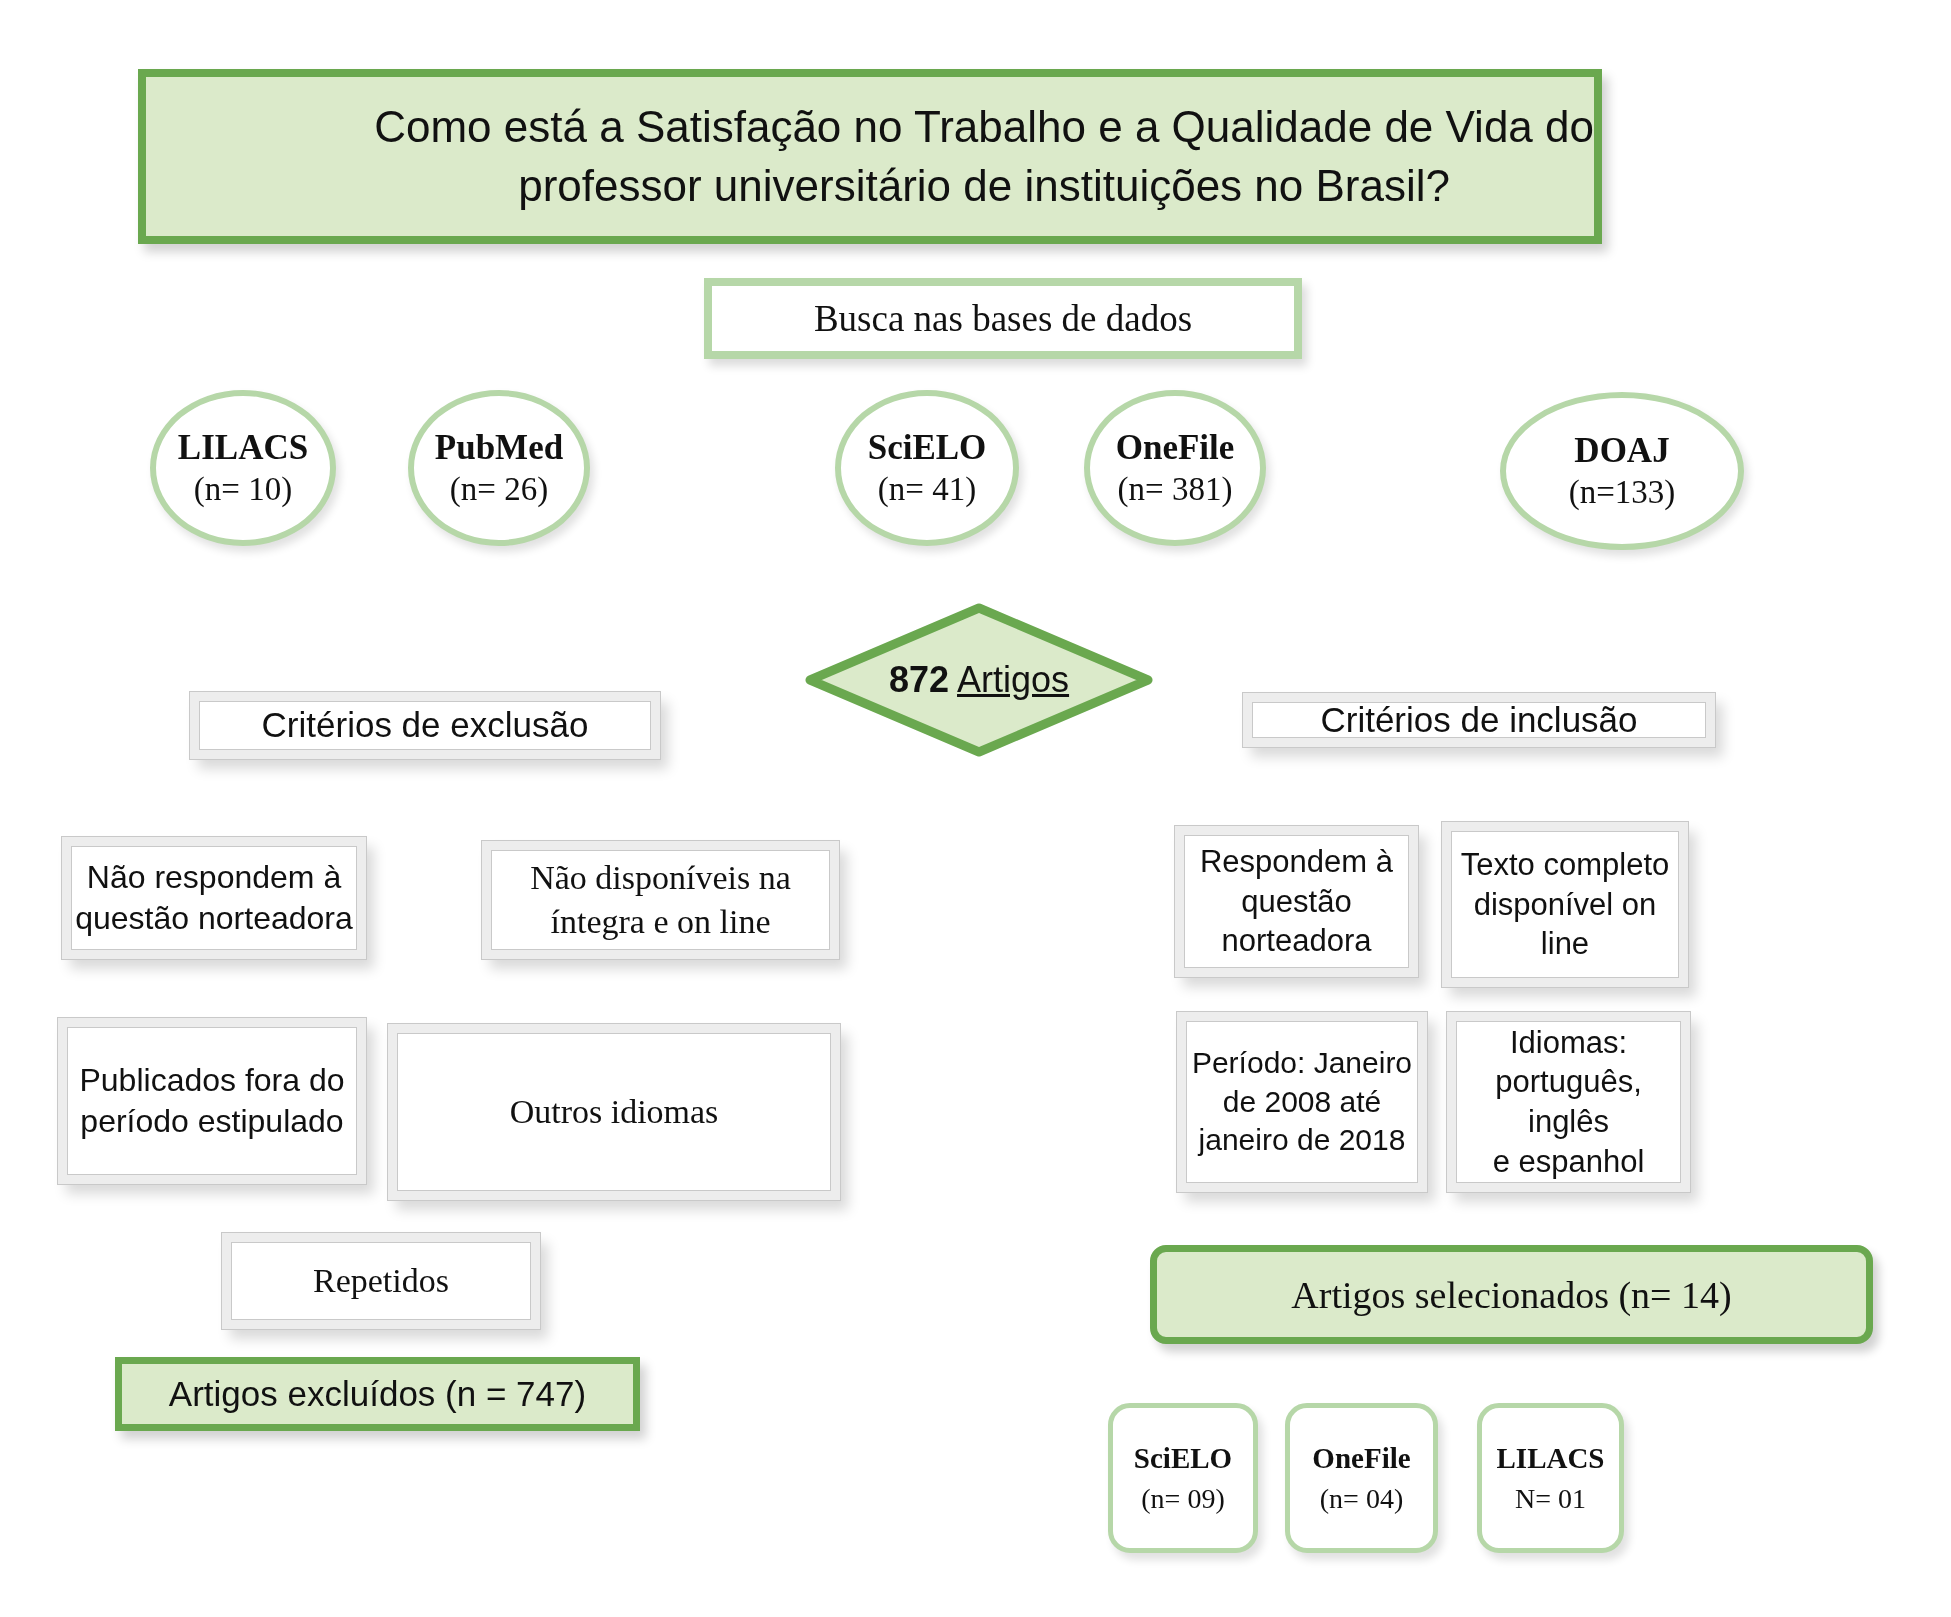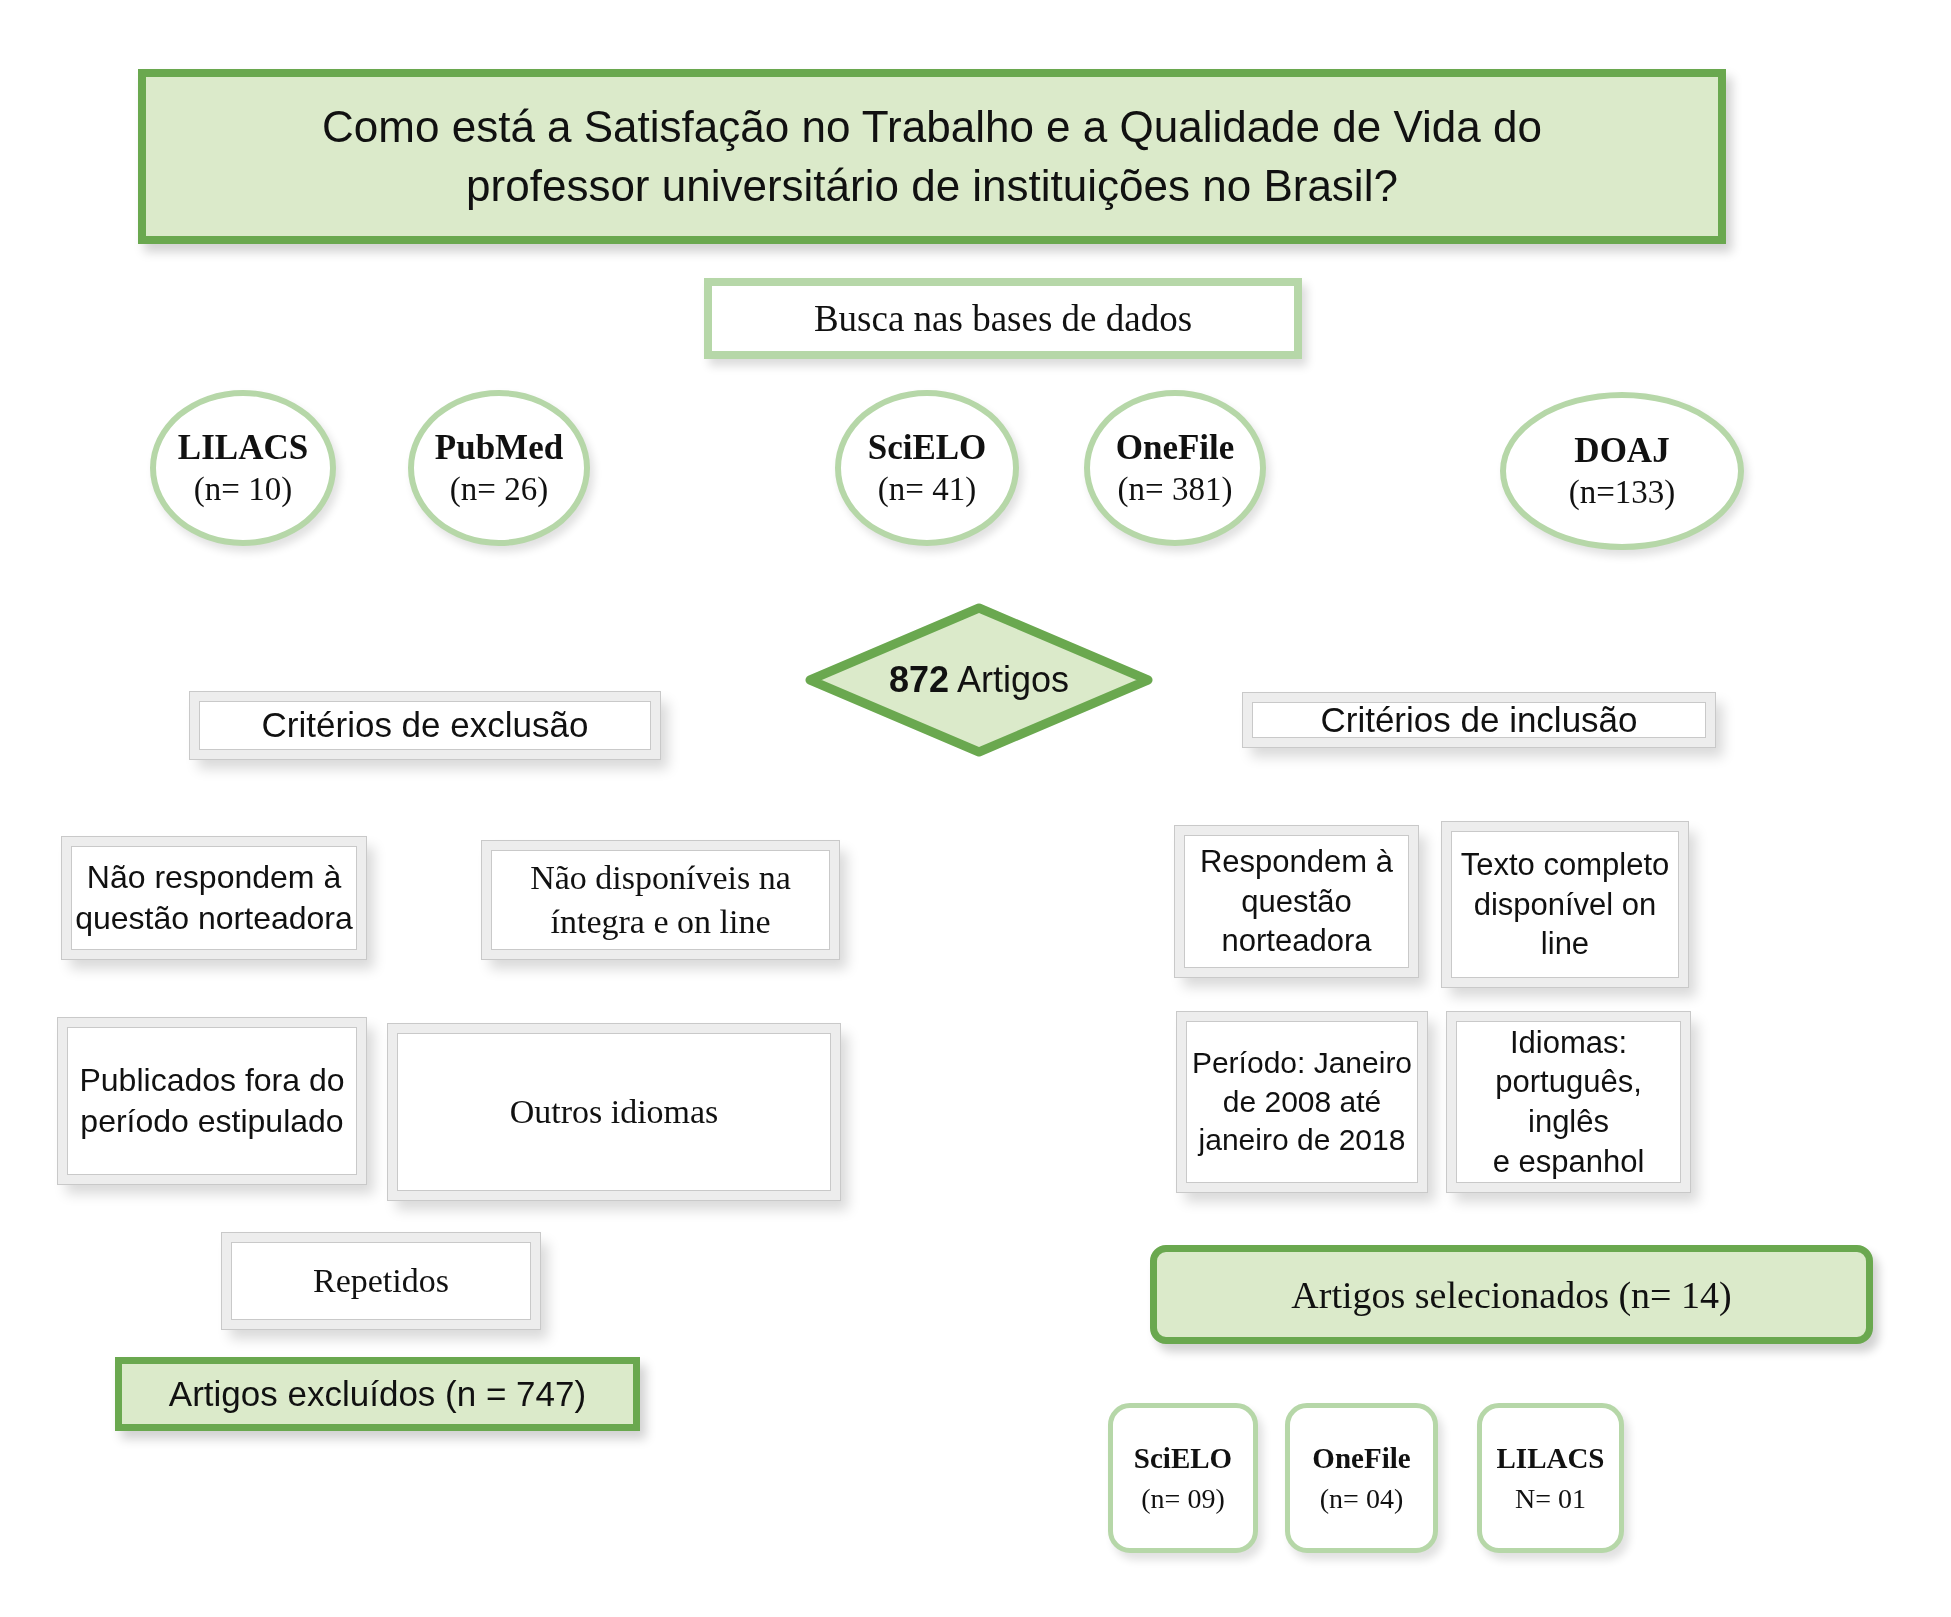--- a/index.html
+++ b/index.html
@@ -17,21 +17,21 @@
   .sans{font-family:"Liberation Sans",sans-serif;}
   .serif{font-family:"Liberation Serif",serif;}
   .pre{white-space:pre-line;}
 
   
   .greenbox{
     background:var(--fill_green);
     border:8px solid var(--accent_green);
     box-shadow:6px 8px 10px rgba(0,0,0,0.18);
   }
-  .title-box{left:138px;top:69px;width:1588px;height:175px;font-size:44px;line-height:1.32;}
+  .title-box{left:138px;top:69px;width:1464px;height:175px;font-size:44px;line-height:1.32;justify-content:flex-end;}
   .excluded-box{left:115px;top:1357px;width:525px;height:74px;border-width:7px;font-size:35px;}
   .selected-box{left:1150px;top:1245px;width:723px;height:99px;border-width:7px;border-radius:16px;font-size:38px;}
 
   
   .search-box{
     left:704px;top:278px;width:598px;height:81px;
     background:#fff;border:8px solid var(--pale_green);
     box-shadow:5px 7px 9px rgba(0,0,0,0.14);
     font-size:37px;
   }
@@ -75,21 +75,21 @@
   .inc-a{left:1175px;top:826px;width:243px;height:151px;font-size:31px;}
   .inc-b{left:1442px;top:822px;width:246px;height:165px;font-size:31px;}
   .inc-c{left:1177px;top:1012px;width:250px;height:180px;font-size:30px;}
   .inc-d{left:1447px;top:1012px;width:243px;height:180px;font-size:31px;}
 
   
   .diamond-wrap{left:798px;top:598px;width:362px;height:164px;}
   .diamond-wrap svg{position:absolute;left:0;top:0;}
   .diamond-label{position:relative;font-size:36px;z-index:2;}
   .diamond-label .num{font-weight:bold;}
-  .diamond-label .lbl{margin-left:8px;}
+  .diamond-label .lbl{margin-left:8px;text-decoration:underline;}
 </style>
 </head>
 <body>
 
 <div class="canvas">
 
   <div class="abs greenbox title-box">
     <span class="pre">Como está a Satisfação no Trabalho e a Qualidade de Vida do
 professor universitário de instituições no Brasil?</span>
   </div>

